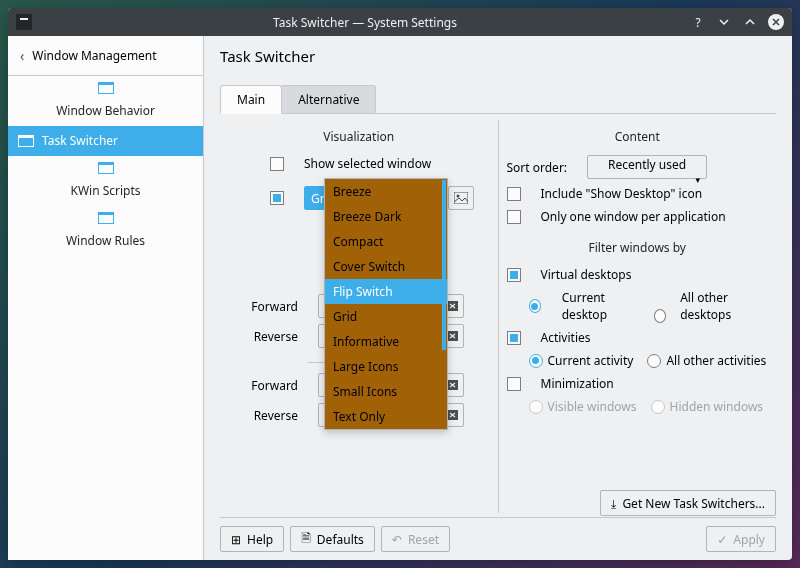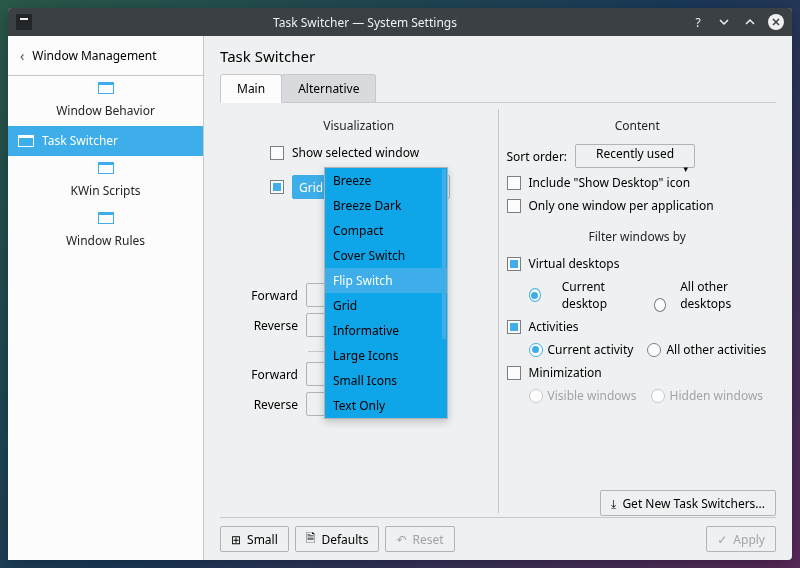--- a/index.html
+++ b/index.html
@@ -15,43 +15,43 @@
 .sidebar{width:196px;background:#fcfcfc;border-right:1px solid #c5c9cc;display:flex;flex-direction:column;}
 .sidebar-head{display:flex;align-items:center;gap:8px;padding:10px 12px;font-size:14px;border-bottom:1px solid #c5c9cc;}
 .sidebar-head .chev{font-size:14px;color:#555;}
 .side-item{display:flex;align-items:center;gap:8px;padding:6px 10px;cursor:pointer;border-bottom:1px solid transparent;}
 .side-item.active{background:#3daee9;color:#fff;}
 .side-item .ico{width:16px;height:12px;border:1px solid currentColor;border-top-width:3px;position:relative;}
 .side-item:not(.active){color:#232629;flex-direction:column;}
 .side-item:not(.active) .ico{border-color:#3daee9;}
 .main{flex:1;display:flex;flex-direction:column;padding:10px 16px 8px;min-width:0;}
 .page-title{font-size:15px;margin-bottom:8px;}
-.tabs{display:flex;border-bottom:1px solid #c5c9cc;margin-bottom:6px;}
+.tabs{display:flex;border-bottom:1px solid #c5c9cc;margin-bottom:6px;margin-top:11px;}
 .tab{padding:5px 16px;background:#d8dadd;border:1px solid #c5c9cc;border-bottom:none;margin-right:-1px;cursor:pointer;border-radius:3px 3px 0 0;}
 .tab.active{background:#fcfcfc;border-bottom:1px solid #fcfcfc;margin-bottom:-1px;}
 .content{flex:1;display:flex;min-height:0;}
 .col{flex:1;padding:4px 8px;position:relative;}
 .col.left{border-right:1px solid #c5c9cc;}
 .section-title{text-align:center;color:#232629;margin:4px 0 10px;}
-.row{display:flex;align-items:center;gap:8px;margin:6px 0;}
+.row{display:flex;align-items:center;gap:20px;margin:6px 0;}
 .row.rt{justify-content:flex-start;}
 .row.rt .lbl{width:70px;text-align:right;}
 .checkbox{width:14px;height:14px;border:1px solid #7a7f84;background:#fcfcfc;display:inline-flex;align-items:center;justify-content:center;}
 .checkbox.checked::after{content:"";width:8px;height:8px;background:#3daee9;}
 .dropdown{height:24px;border:1px solid #b0b4b8;background:#eff0f1;display:flex;align-items:center;padding:0 6px;min-width:120px;cursor:pointer;border-radius:2px;}
 .dropdown.active{background:#3daee9;color:#fff;border-color:#3daee9;}
 .dropdown .arrow{margin-left:auto;font-size:9px;}
 .icon-btn{width:26px;height:24px;border:1px solid #b0b4b8;background:#eff0f1;display:flex;align-items:center;justify-content:center;cursor:pointer;border-radius:2px;}
 .shortcut-btn{height:24px;border:1px solid #b0b4b8;background:#eff0f1;display:flex;align-items:center;justify-content:center;gap:6px;min-width:100px;cursor:pointer;border-radius:2px;}
 .radio{width:14px;height:14px;border:1px solid #7a7f84;border-radius:50%;display:inline-flex;align-items:center;justify-content:center;background:#fcfcfc;}
 .radio.checked{border-color:#3daee9;}
 .radio.checked::after{content:"";width:7px;height:7px;background:#3daee9;border-radius:50%;}
 .disabled{color:#a0a4a8;}
 .disabled .radio{border-color:#c5c9cc;}
-.dropdown-list{position:absolute;left:104px;top:58px;width:124px;background:#0ea5e9;border:1px solid #b0b4b8;box-shadow:0 3px 8px rgba(0,0,0,.2);z-index:10;}
+.dropdown-list{position:absolute;left:104px;top:58px;width:124px;background:#a16207;border:1px solid #b0b4b8;box-shadow:0 3px 8px rgba(0,0,0,.2);z-index:10;}
 .dropdown-list .opt{padding:4px 8px;cursor:pointer;}
 .dropdown-list .opt.sel{background:#3daee9;color:#fff;}
 .dropdown-list .scrollbar{position:absolute;right:1px;top:1px;width:4px;height:170px;background:#3daee9;}
 .footer{display:flex;gap:6px;padding:8px 0 0;border-top:1px solid #c5c9cc;margin-top:4px;}
 .btn{height:26px;border:1px solid #b0b4b8;background:#eff0f1;display:flex;align-items:center;padding:0 10px;gap:6px;cursor:pointer;border-radius:2px;}
 .btn.disabled{color:#a0a4a8;}
 .footer .spacer{flex:1;}
 .get-new{position:absolute;right:16px;bottom:44px;}
 .sep{height:1px;background:#c5c9cc;margin:14px 80px 10px;}
 svg{display:block;}
@@ -276,21 +276,21 @@
       </div>
 
       <div class="btn get-new">
         <span>⤓</span>
         <span>Get New Task Switchers...</span>
       </div>
 
       <div class="footer">
         <div class="btn">
             <span>⊞</span>
-            <span>Small</span>
+            <span>Help</span>
           </div>
         <div class="btn">
             <span>🗎</span>
             <span>Defaults</span>
           </div>
         <div class="btn disabled">
             <span>↶</span>
             <span>Reset</span>
           </div>
         <div class="spacer"></div>

